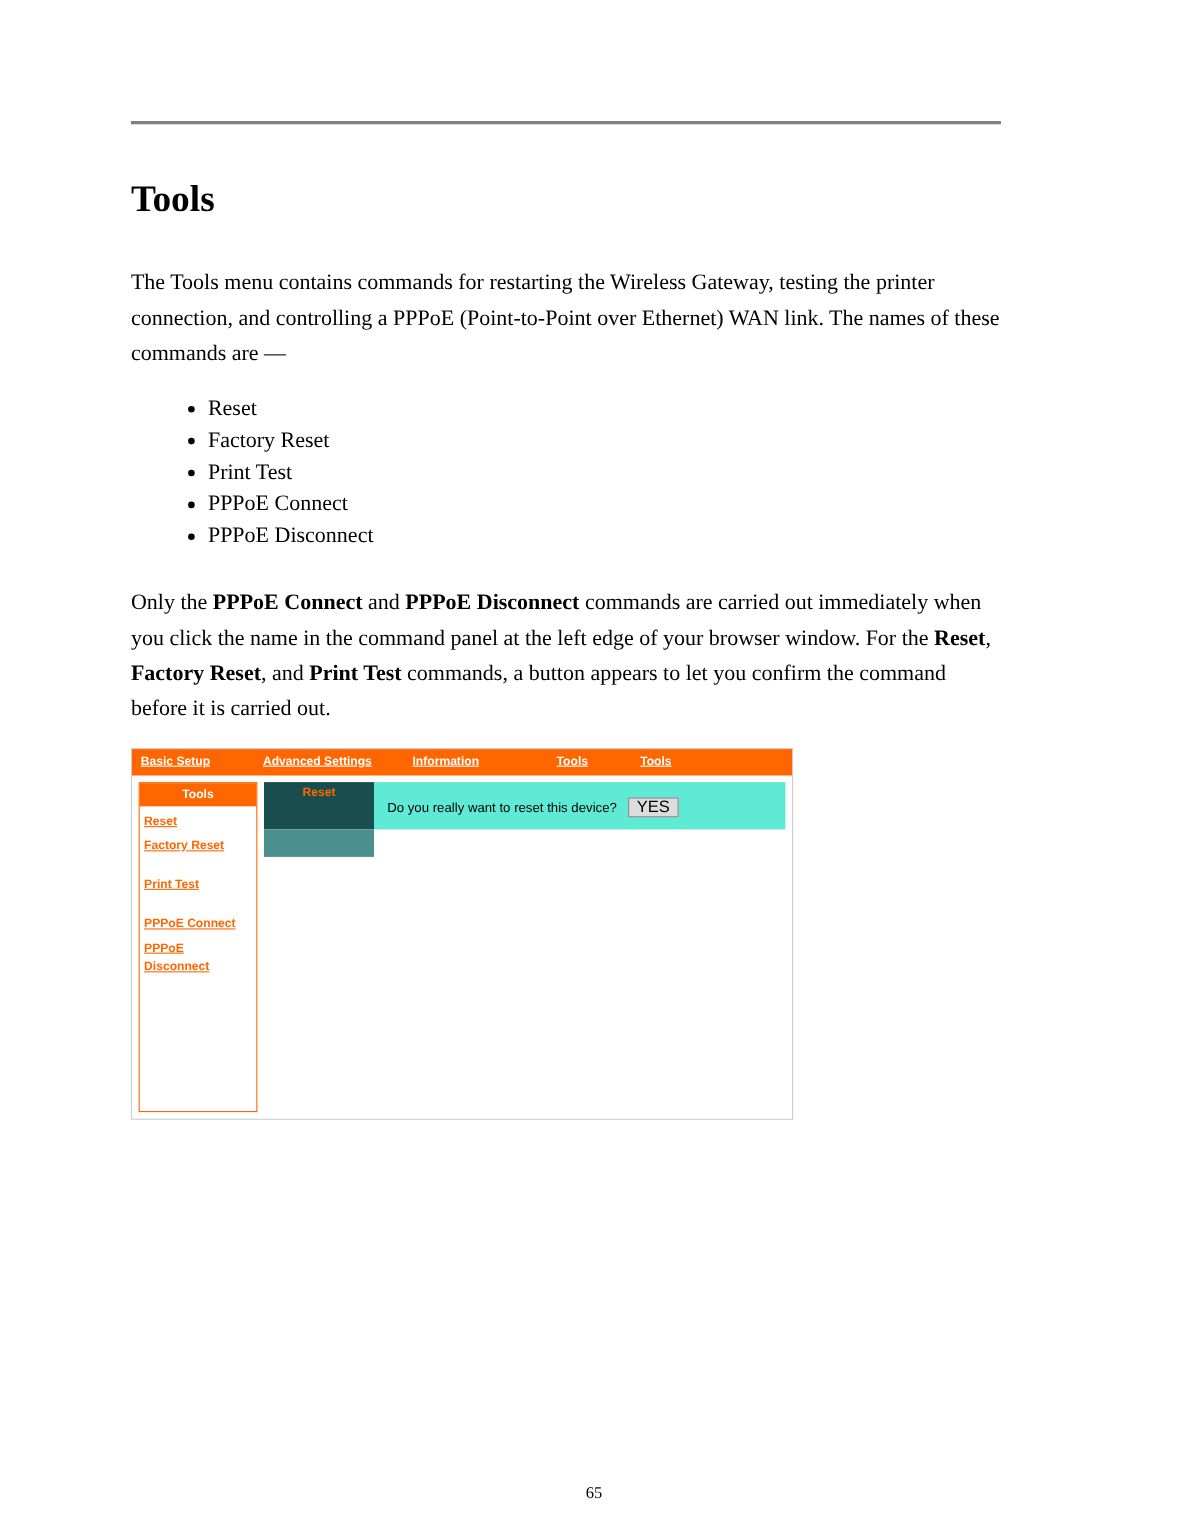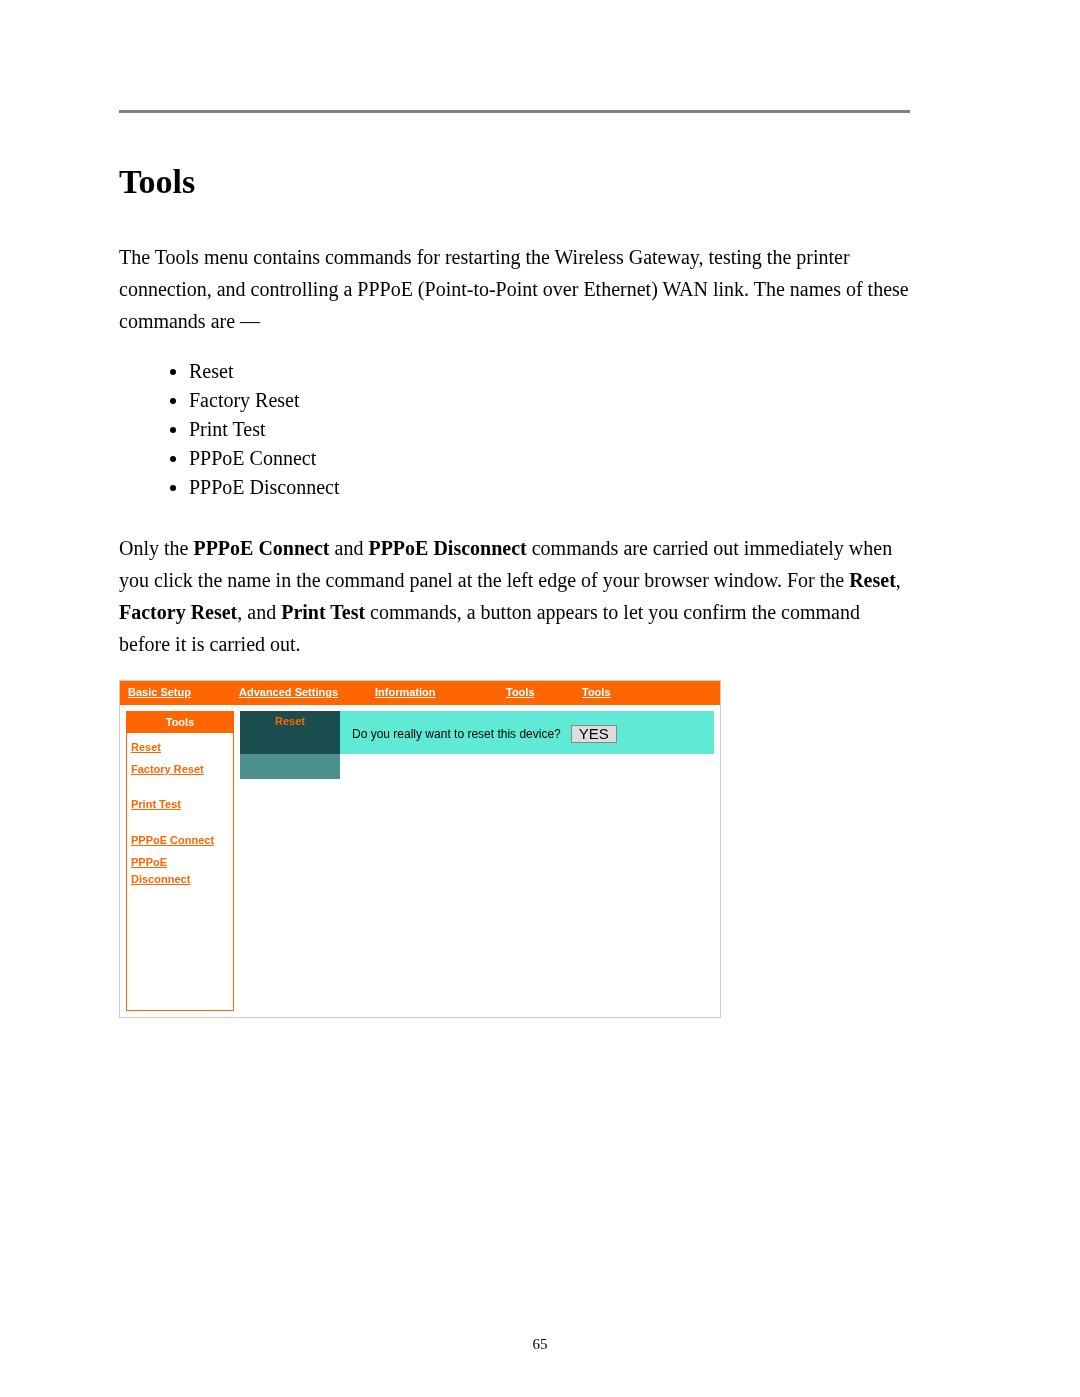--- a/index.html
+++ b/index.html
@@ -40,21 +40,21 @@
   ul.cmds li { margin: 0; }
   .bold { font-weight: bold; }
   .subheading {
     font-style: italic;
     font-weight: bold;
     font-size: 22px;
     margin: 30px 0 0 0;
   }
   .page-num {
     position: absolute;
-    bottom: 44px;
+    bottom: 30px;
     left: 0;
     width: 100%;
     text-align: center;
     font-size: 15px;
   }
 
   
   .router-ui {
     width: 600px;
     border: 1px solid #ccc;

